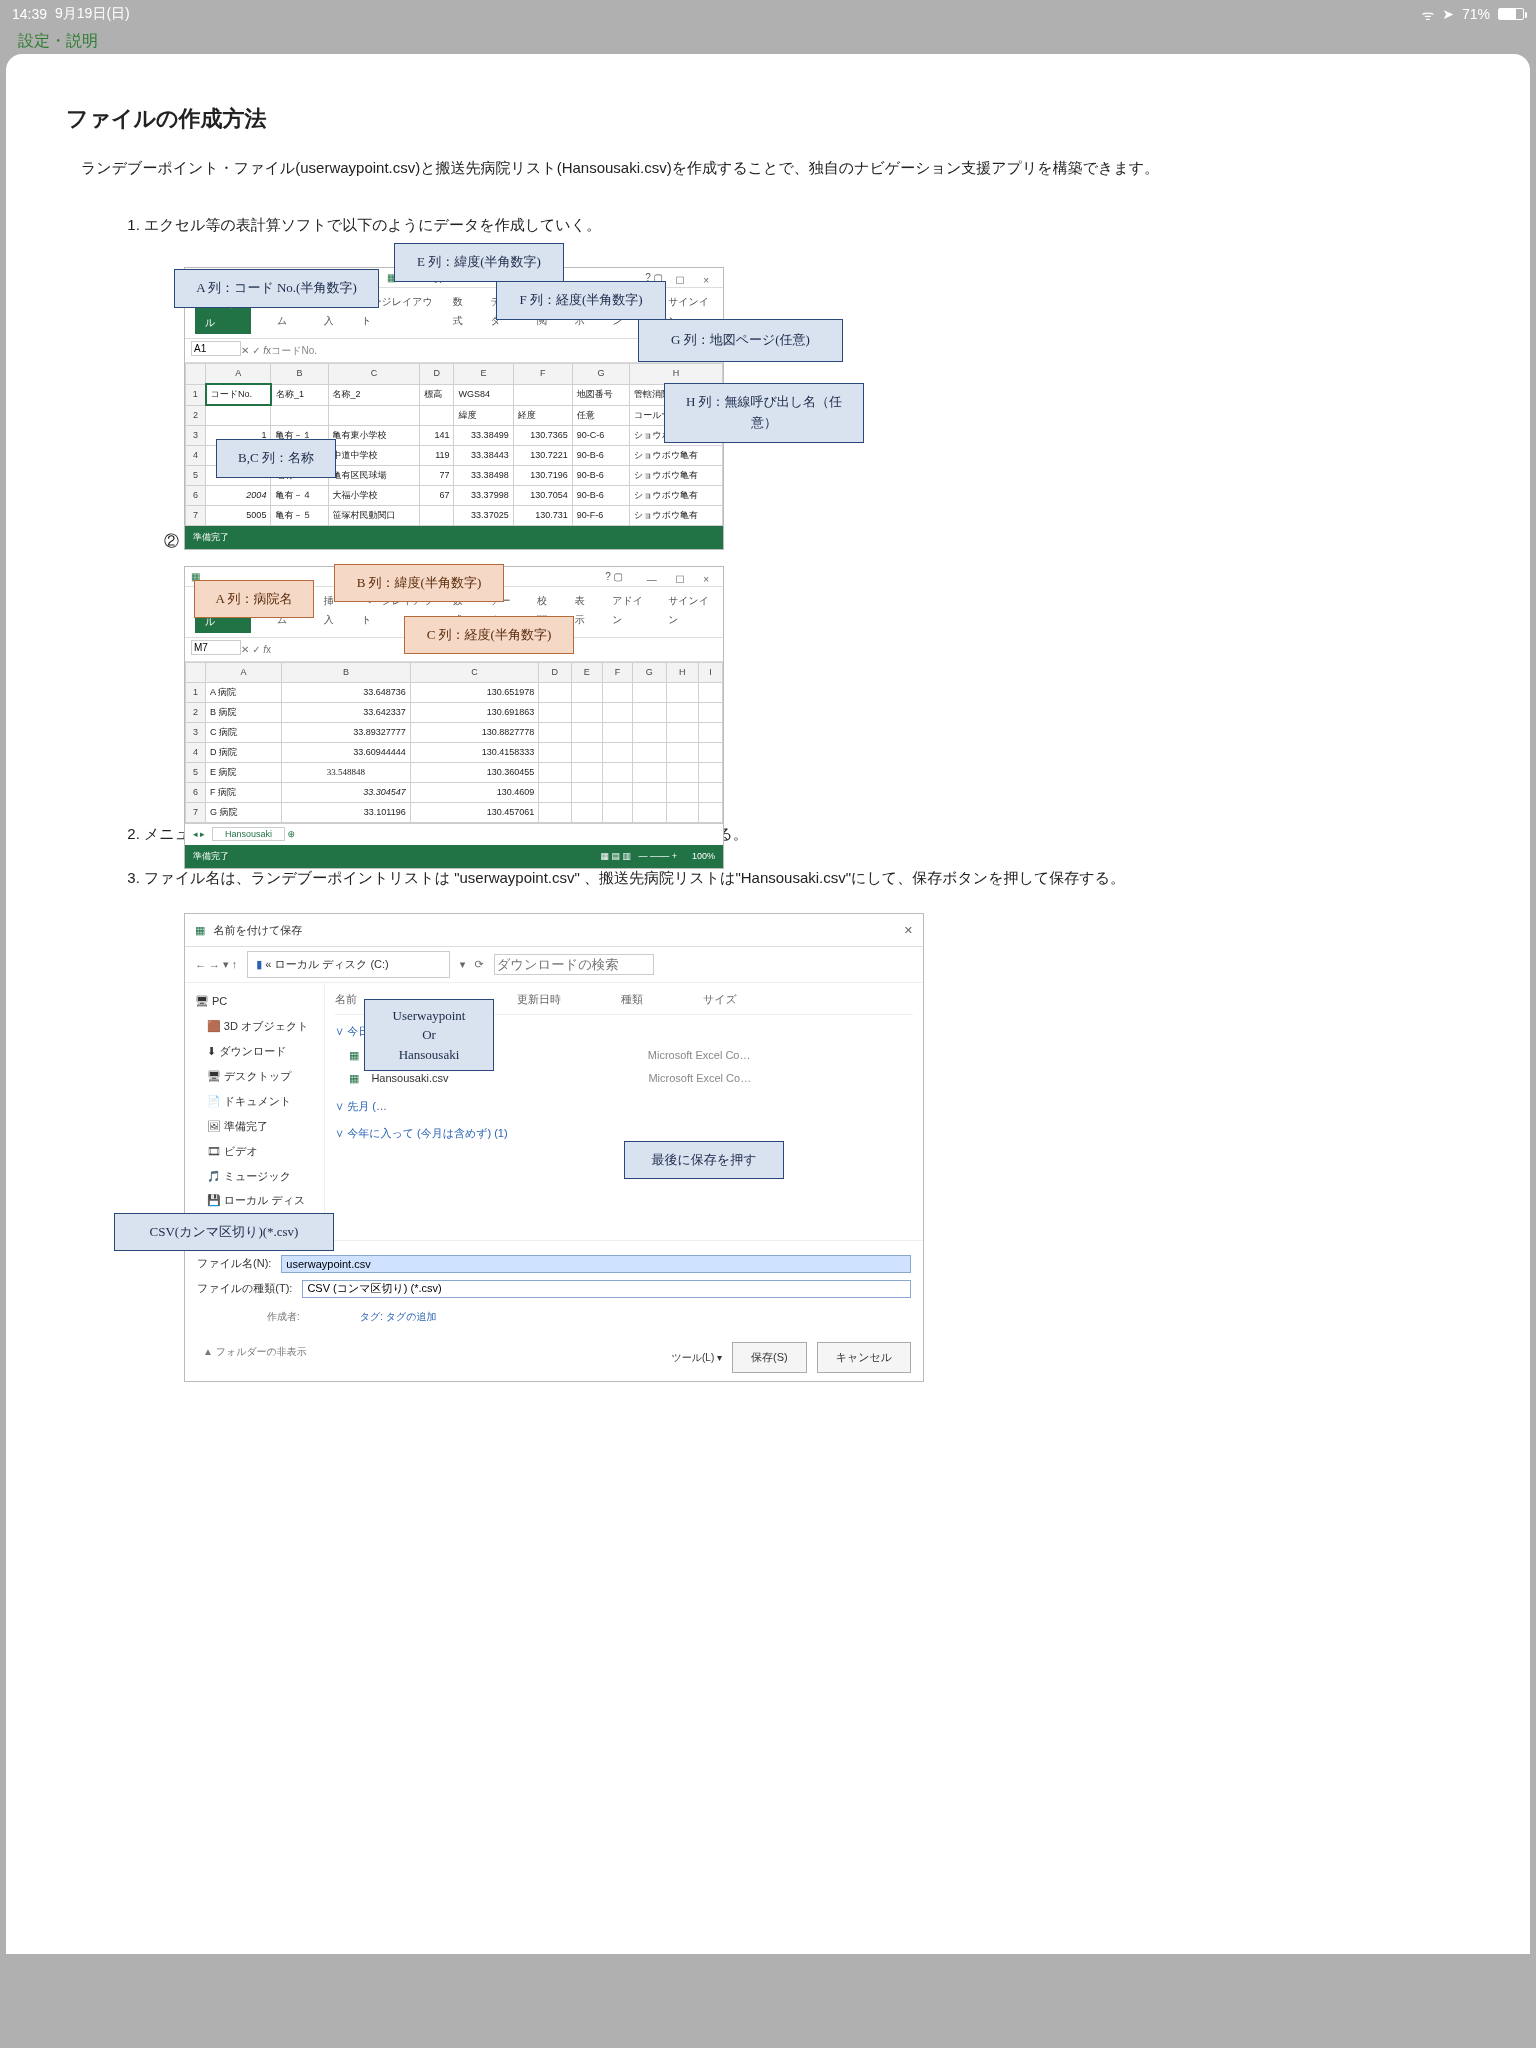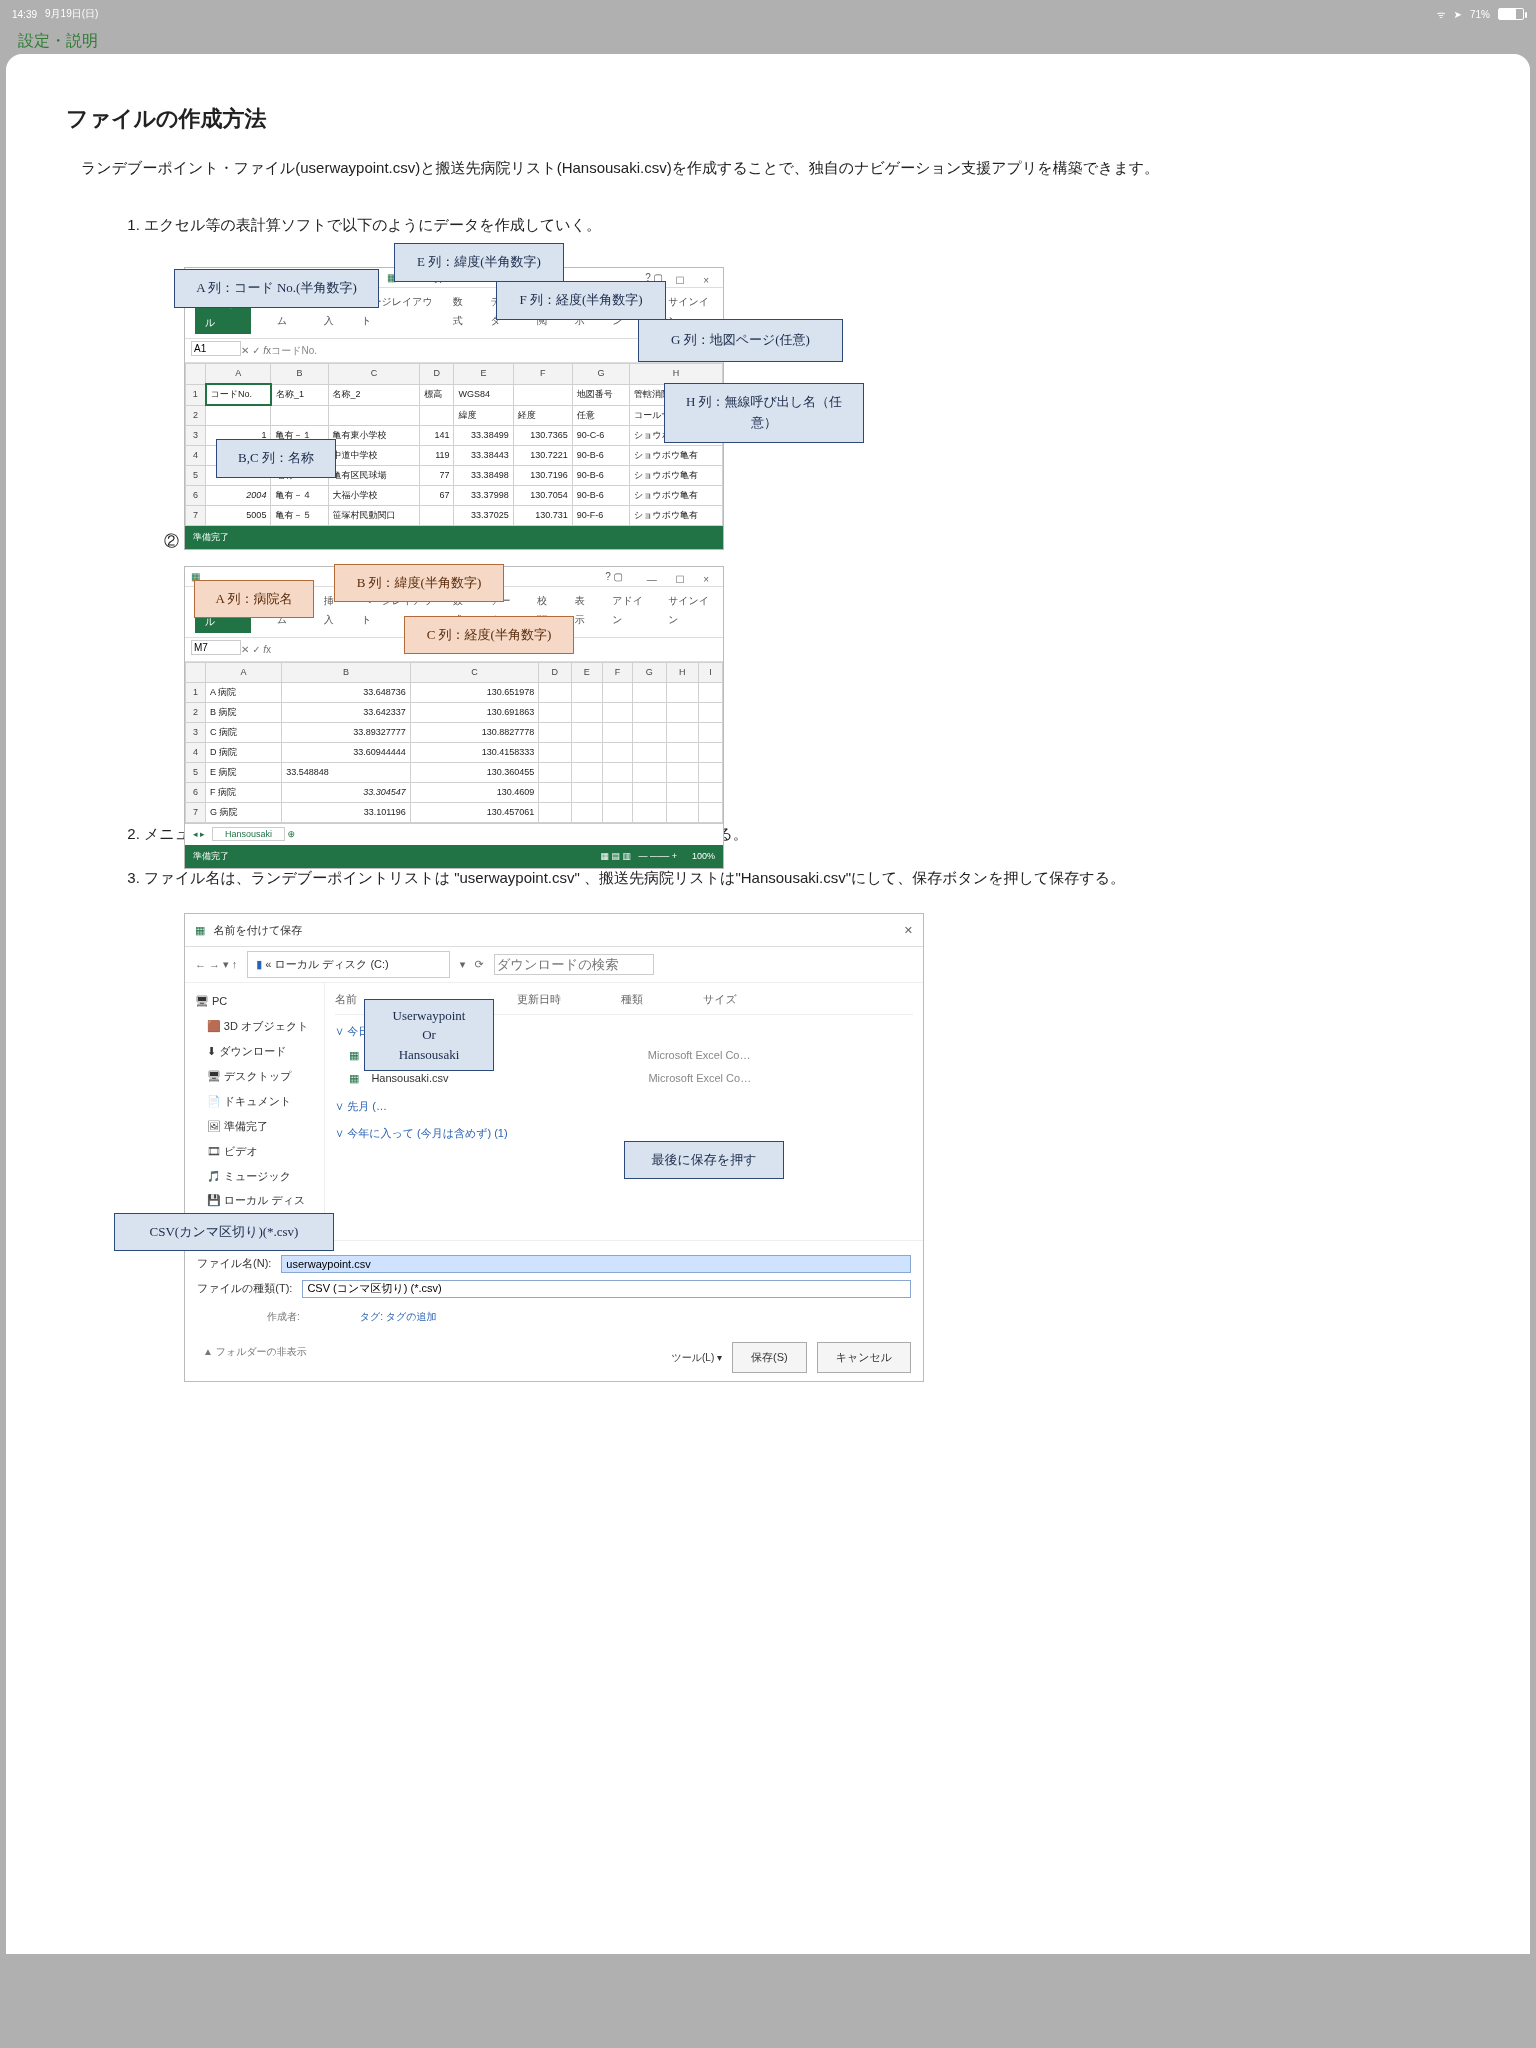--- a/index.html
+++ b/index.html
@@ -6,21 +6,21 @@
   body {
     margin: 0;
     font-family: -apple-system, "Hiragino Sans", "Meiryo", sans-serif;
     background: #b0b0b0;
     color: #222;
   }
   .statusbar {
     height: 28px;
     background: #b0b0b0;
     color: #fff;
-    font-size: 10px;
+    font-size: 14px;
     display: flex;
     align-items: center;
     padding: 0 12px;
     justify-content: space-between;
   }
   .statusbar .left, .statusbar .right { display:flex; align-items:center; gap:8px;}
   .header-strip {
     height: 26px;
     background: #b0b0b0;
     color: #2e7d32;
@@ -363,21 +363,21 @@
                   <td></td>
                   <td></td>
                   <td></td>
                   <td></td>
                   <td></td>
                   <td></td>
                 </tr>
             <tr>
                   <td class="row-h">5</td>
                   <td>E 病院</td>
-                  <td style="text-align:left;">33.548848</td>
+                  <td style="text-align:center;font-family:Liberation Serif, serif;">33.548848</td>
                   <td style="text-align:right;">130.360455</td>
                   <td></td>
                   <td></td>
                   <td></td>
                   <td></td>
                   <td></td>
                   <td></td>
                 </tr>
             <tr>
                   <td class="row-h">6</td>

